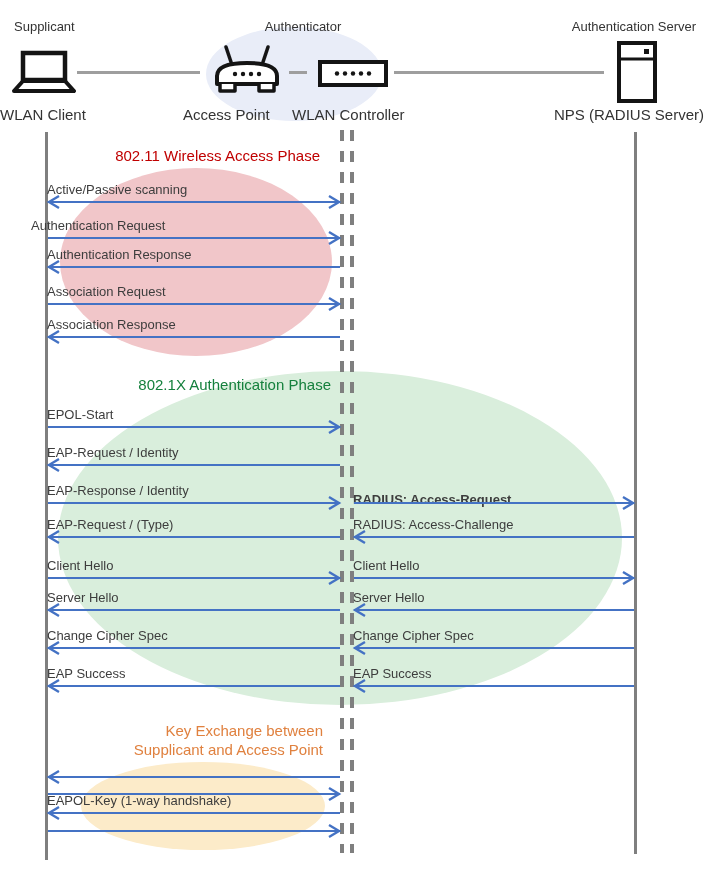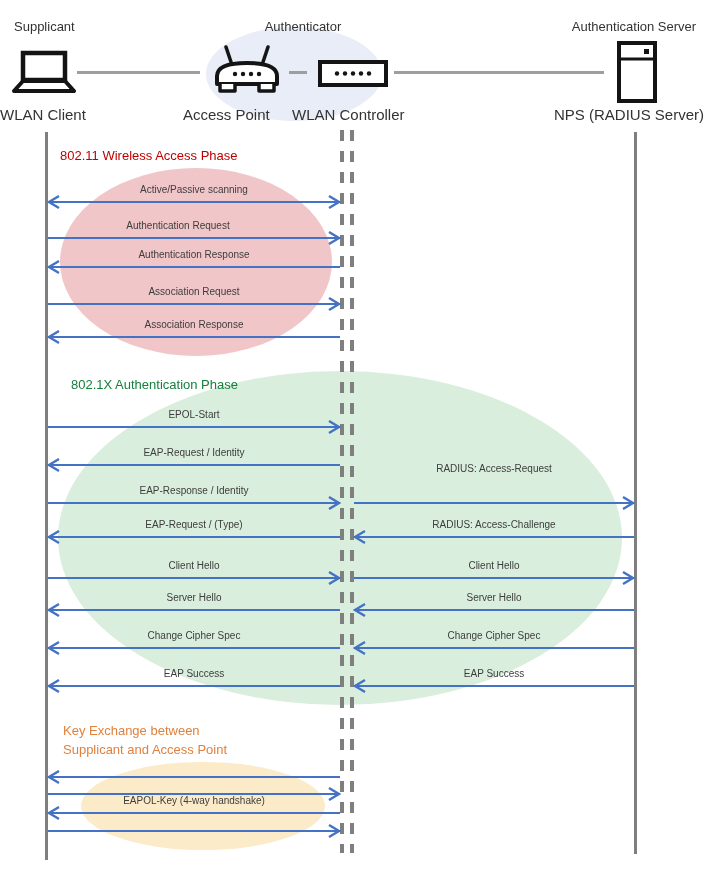--- a/index.html
+++ b/index.html
@@ -23,25 +23,25 @@
   .icon{z-index:3;}
   
   .lifeline{width:3px;background:var(--lifeline);z-index:1;}
   .lifeline-dashed{
     width:4px;z-index:1;
     background:repeating-linear-gradient(to bottom,var(--lifeline) 0 11px,transparent 11px 21px);
   }
   
   .bubble{border-radius:50%;z-index:0;}
   .phase-title{
-    font-size:13px;text-align:left;white-space:pre-line;line-height:19px;z-index:2;
+    font-size:15px;text-align:right;white-space:pre-line;line-height:19px;z-index:2;
   }
   
   .msg-label{
-    font-size:10px;height:18px;line-height:18px;text-align:center;
+    font-size:13px;height:18px;line-height:18px;text-align:left;
     color:var(--text);white-space:nowrap;z-index:2;position:absolute;
   }
   .msg-arrow{position:absolute;z-index:2;overflow:visible;}
 </style>
 </head>
 <body>
 
 <div id="stage">
 
   <div class="abs header-ellipse" style="left: 206px; top: 27px; width: 176px; height: 94px; background: rgb(233, 237, 248);"></div>
@@ -140,21 +140,21 @@
       <div class="msg-label" style="left: 47px; width: 294px; top: 444px;">EAP-Request / Identity</div>
       <svg class="msg-arrow" width="294" height="16" style="left: 47px; top: 457px;">
         <line x1="1" y1="8" x2="293" y2="8" stroke="#4472C4" stroke-width="2"></line>
         <path d="M 12 2 L 2 8 L 12 14" fill="none" stroke="#4472C4" stroke-width="2.4"></path>
       </svg>
       <div class="msg-label" style="left: 47px; width: 294px; top: 482px;">EAP-Response / Identity</div>
       <svg class="msg-arrow" width="294" height="16" style="left: 47px; top: 495px;">
         <line x1="1" y1="8" x2="293" y2="8" stroke="#4472C4" stroke-width="2"></line>
         <path d="M 282 2 L 292 8 L 282 14" fill="none" stroke="#4472C4" stroke-width="2.4"></path>
       </svg>
-      <div class="msg-label" style="left: 353px; width: 282px; top: 460px;">RADIUS: Access-Request</div>
+      <div class="msg-label" style="left: 353px; width: 282px; top: 491px; font-weight: bold;">RADIUS: Access-Request</div>
       <svg class="msg-arrow" width="282" height="16" style="left: 353px; top: 495px;">
         <line x1="1" y1="8" x2="281" y2="8" stroke="#4472C4" stroke-width="2"></line>
         <path d="M 270 2 L 280 8 L 270 14" fill="none" stroke="#4472C4" stroke-width="2.4"></path>
       </svg>
       <div class="msg-label" style="left: 47px; width: 294px; top: 516px;">EAP-Request / (Type)</div>
       <svg class="msg-arrow" width="294" height="16" style="left: 47px; top: 529px;">
         <line x1="1" y1="8" x2="293" y2="8" stroke="#4472C4" stroke-width="2"></line>
         <path d="M 12 2 L 2 8 L 12 14" fill="none" stroke="#4472C4" stroke-width="2.4"></path>
       </svg>
       <div class="msg-label" style="left: 353px; width: 282px; top: 516px;">RADIUS: Access-Challenge</div>
@@ -203,21 +203,21 @@
         <path d="M 12 2 L 2 8 L 12 14" fill="none" stroke="#4472C4" stroke-width="2.4"></path>
       </svg>
       <svg class="msg-arrow" width="294" height="16" style="left: 47px; top: 769px;">
         <line x1="1" y1="8" x2="293" y2="8" stroke="#4472C4" stroke-width="2"></line>
         <path d="M 12 2 L 2 8 L 12 14" fill="none" stroke="#4472C4" stroke-width="2.4"></path>
       </svg>
       <svg class="msg-arrow" width="294" height="16" style="left: 47px; top: 786px;">
         <line x1="1" y1="8" x2="293" y2="8" stroke="#4472C4" stroke-width="2"></line>
         <path d="M 282 2 L 292 8 L 282 14" fill="none" stroke="#4472C4" stroke-width="2.4"></path>
       </svg>
-      <div class="msg-label" style="left: 47px; width: 294px; top: 792px;">EAPOL-Key (4-way handshake)</div>
+      <div class="msg-label" style="left: 47px; width: 294px; top: 792px;">EAPOL-Key (1-way handshake)</div>
       <svg class="msg-arrow" width="294" height="16" style="left: 47px; top: 805px;">
         <line x1="1" y1="8" x2="293" y2="8" stroke="#4472C4" stroke-width="2"></line>
         <path d="M 12 2 L 2 8 L 12 14" fill="none" stroke="#4472C4" stroke-width="2.4"></path>
       </svg>
       <svg class="msg-arrow" width="294" height="16" style="left: 47px; top: 823px;">
         <line x1="1" y1="8" x2="293" y2="8" stroke="#4472C4" stroke-width="2"></line>
         <path d="M 282 2 L 292 8 L 282 14" fill="none" stroke="#4472C4" stroke-width="2.4"></path>
       </svg>
     </div>
 

